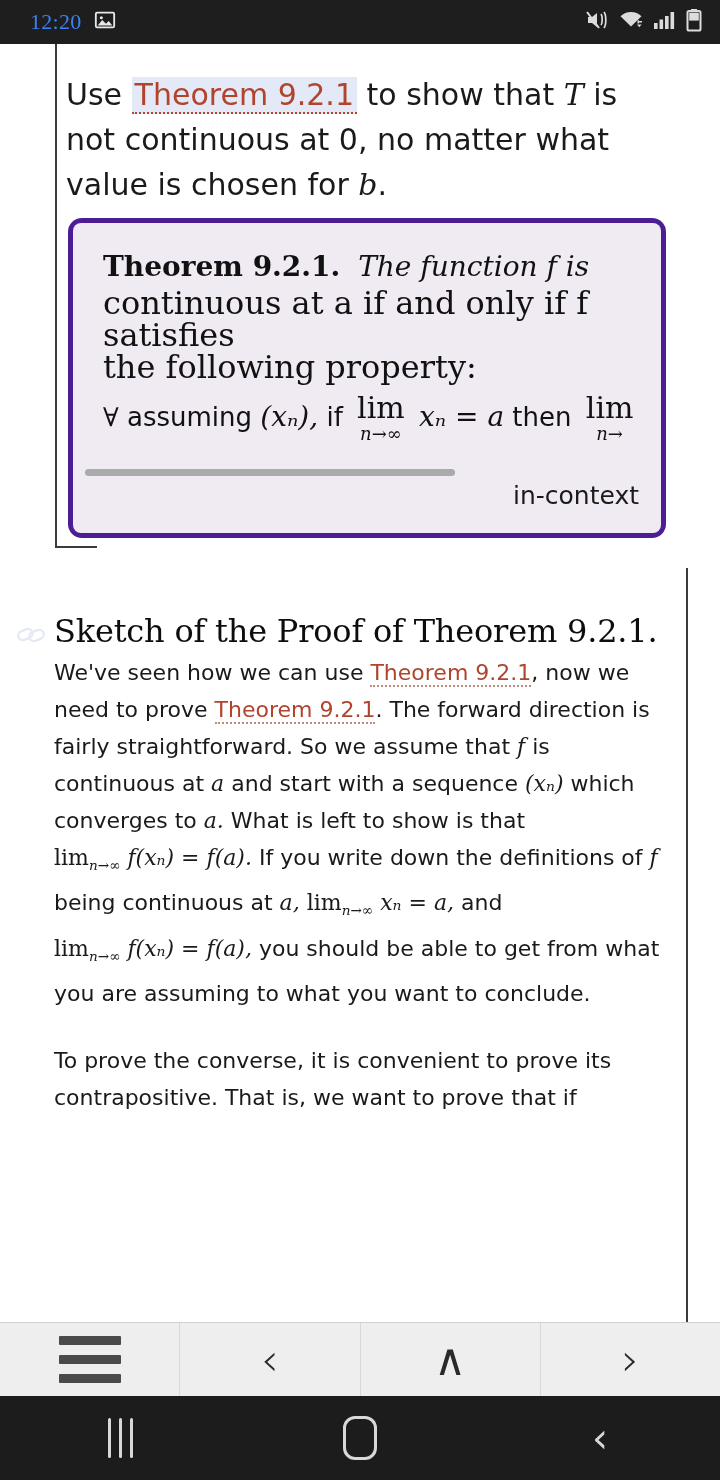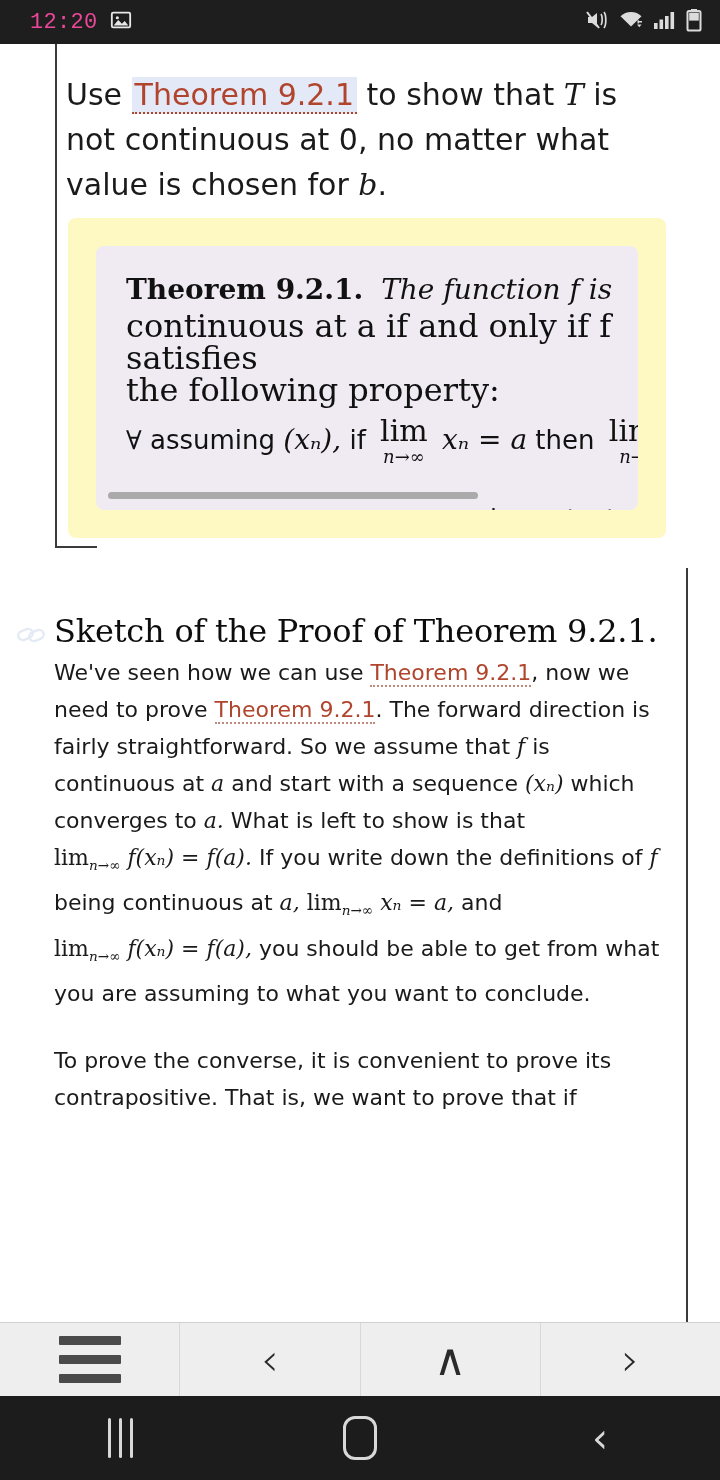--- a/index.html
+++ b/index.html
@@ -12,21 +12,21 @@
   }
 
   
   .statusbar{
     position:absolute; left:0; top:0; width:720px; height:44px;
     background:#1e1e1e; color:#f2f2f2;
     display:flex; align-items:center; justify-content:space-between;
     padding:0 18px 0 30px;
   }
   .sb-left{ display:flex; align-items:center; gap:12px; }
-  .sb-time{ font-size:22px; letter-spacing:.3px; font-family:Liberation Mono, monospace; color:#ec4899;}
+  .sb-time{ font-size:22px; letter-spacing:.3px; font-family:Liberation Serif, serif; color:#3b82f6;}
   .sb-right{ display:flex; align-items:center; gap:9px; }
   .ico{ display:block; }
 
   
   .page{
     position:absolute; left:0; top:44px; width:720px; height:1430px;
     background:#ffffff; overflow:hidden;
   }
 
   
@@ -55,21 +55,21 @@
   .xref-plain{
     color:#b0442c;
     border-bottom:2px dotted #c08a7c;
     white-space:nowrap;
   }
   .mi{ font-family:"DejaVu Serif", serif; font-style:italic; }
 
   
   .knowl{
     position:absolute; left:68px; top:174px; width:598px; height:320px;
-    background:#fef9c3; border-radius:8px; padding:28px;
+    background:#4c1d95; border-radius:14px; padding:5px;
   }
   .knowl-inner{
     width:100%; height:100%;
     background:#f0eaf3; border-radius:8px;
     position:relative; overflow:hidden;
     padding:24px 24px 10px 30px;
   }
   .thm-head{
     font-family:"DejaVu Serif", serif;
     font-size:28px; line-height:40px; color:#111;

